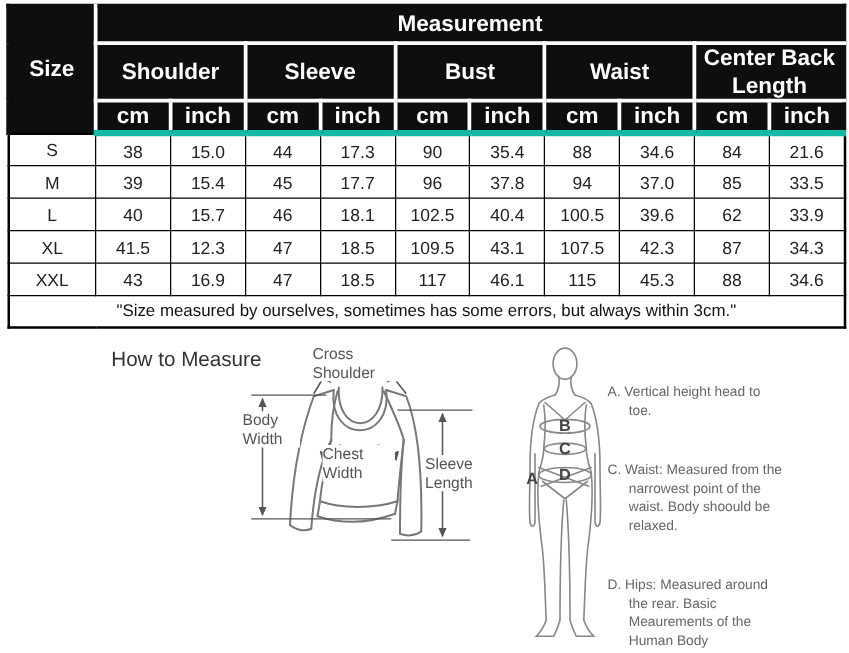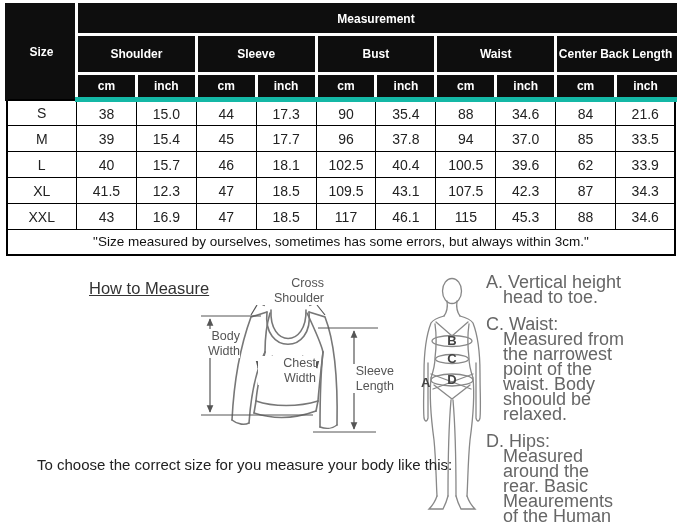--- a/index.html
+++ b/index.html
@@ -11,52 +11,52 @@
   }
 
   
   table.size-table {
     position:absolute; left:5px; top:3px; width:669px;
     border-collapse:collapse; table-layout:fixed;
     border:2px solid #000;
   }
   .size-table th {
     background:#0e0e0e; color:#fff; font-weight:bold; padding:0;
-    border:3px solid #fff; text-align:center; font-size:12px; line-height:1.2;
+    border:3px solid #fff; text-align:center; font-size:18px; line-height:1.2;
   }
   .size-table tr.h1 { height:30px; }
   .size-table tr.h2 { height:39px; }
   .size-table tr.h3 { height:26px; }
   .size-table tbody tr { height:26px; }
   .size-table tr.foot { height:25px; }
   .size-table th.size-th { border-left-color:#0e0e0e; border-top-color:#0e0e0e; border-bottom:2px solid #000; }
   .size-table th.meas-th { border-top-color:#0e0e0e; border-right-color:#0e0e0e; }
   .size-table th.edge-r  { border-right-color:#0e0e0e; }
   .size-table tr.units-row th { border-bottom:5px solid #14b8a6; }
   .size-table td {
     border:1px solid #000; background:#fff; color:#222;
     text-align:center; font-size:14px; padding:0;
   }
   .size-table td.footnote-cell { font-size:13.5px; color:#111; }
 
   
   #measure-section { position:absolute; left:0; top:255px; width:679px; height:267px; }
-  .howto-title { position:absolute; left:89px; top:24px; font-size:16.5px; color:#333;text-decoration:underline; }
+  .howto-title { position:absolute; left:89px; top:24px; font-size:16.5px; color:#333; }
   .instruction { position:absolute; left:37px; top:201px; font-size:15px; color:#222; }
 
   .diagram-label {
-    position:absolute; white-space:pre-line; text-align:right;
+    position:absolute; white-space:pre-line; text-align:left;
     font-size:12.5px; line-height:14.5px; color:#555; background:#fff;
   }
   svg.diag { position:absolute; }
 
   .descriptions { position:absolute; left:486px; top:20px; width:140px; }
   .desc-item {
-    font-size:18px; line-height:15px; color:#666;
-    padding-left:17px; text-indent:-17px; margin-bottom:12px;
+    font-size:11px; line-height:15px; color:#666;
+    padding-left:17px; text-indent:-17px; margin-bottom:12px;margin-top:32px;
   }
   .fig-letter { font-size:13px; font-weight:600; fill:#444; }
 </style>
 </head>
 <body>
 
 <table class="size-table">
   <colgroup>
     <col style="width:70px">
     <col span="10" style="width:59.9px">
@@ -230,14 +230,13 @@
     <text class="fig-letter" x="37" y="95" text-anchor="middle">C</text>
     <text class="fig-letter" x="37" y="116" text-anchor="middle">D</text>
   </svg>
 
   <div class="descriptions">
     <div class="desc-item"><span>A.</span> <span>Vertical height head to toe.</span></div>
     <div class="desc-item"><span>C.</span> <span>Waist: Measured from the narrowest point of the waist. Body shoould be relaxed.</span></div>
     <div class="desc-item"><span>D.</span> <span>Hips: Measured around the rear. Basic Meaurements of the Human Body</span></div>
   </div>
 
-  <div class="instruction">To choose the correct size for you measure your body like this:</div>
 </div>
 
 </body></html>

